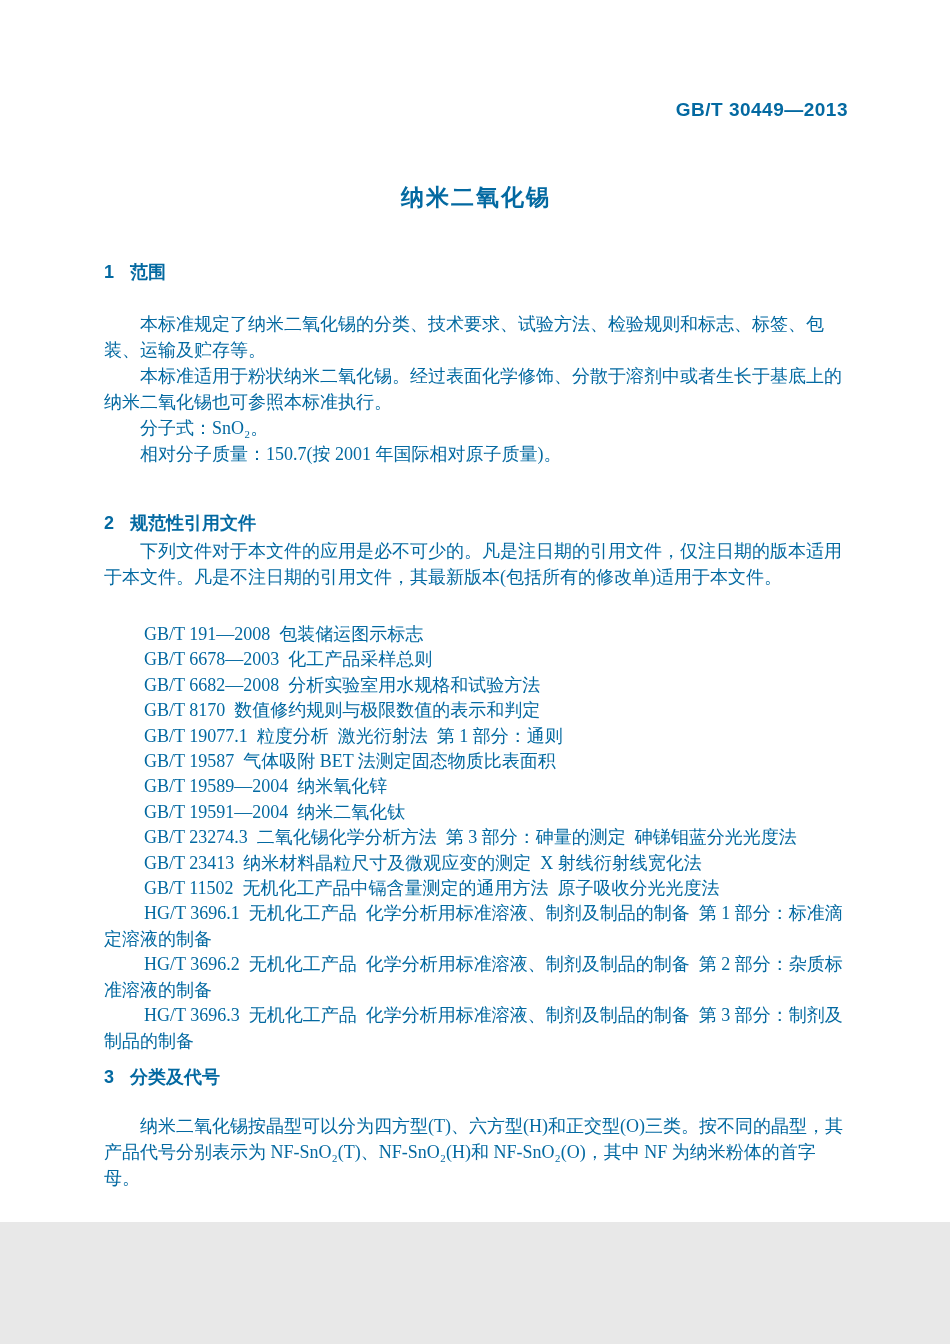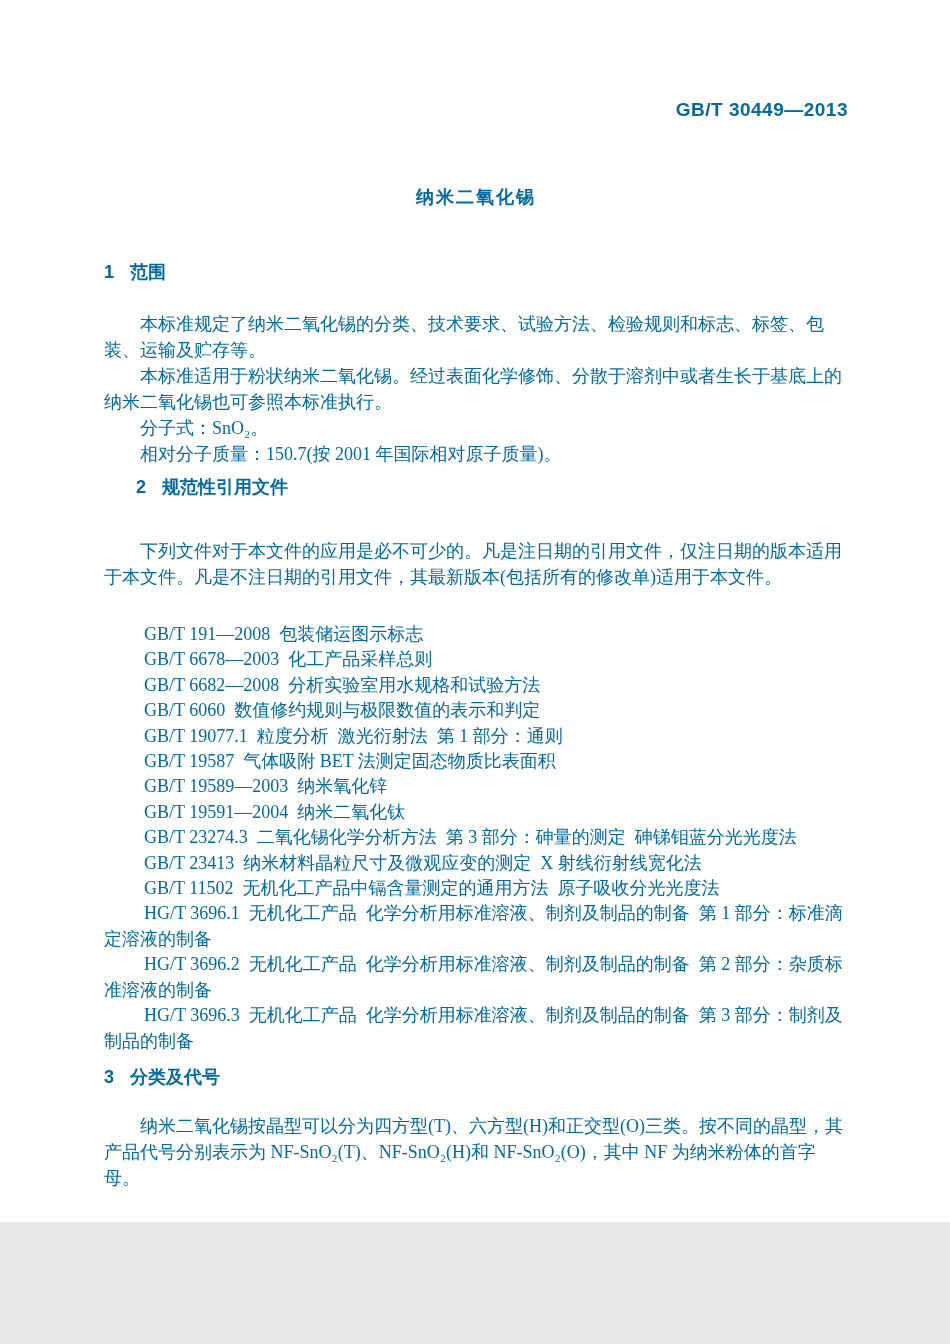--- a/index.html
+++ b/index.html
@@ -19,31 +19,31 @@
     font-family:"Liberation Sans","DejaVu Sans",sans-serif;
     font-weight:700;
     font-size:19px;line-height:24px;
     letter-spacing:0.5px;
   }
   .doc-title{
     top:180px;
     text-align:center;
     font-family:"Liberation Sans","DejaVu Sans",sans-serif;
     font-weight:700;
-    font-size:18px;line-height:34px;
+    font-size:23px;line-height:34px;
     letter-spacing:2px;
   }
   .sec-heading{
     font-family:"Liberation Sans","DejaVu Sans",sans-serif;
     font-weight:700;
     font-size:18px;line-height:22px;
   }
   .sec-heading .sec-num{display:inline-block;margin-right:16px;}
   .h1{top:261px;}
-  .h2{top:476px;margin-left:32px;}
+  .h2{top:512px;}
   .h3{top:1066px;}
   .para{
     font-size:18px;line-height:26px;
     text-indent:36px;
     white-space:pre-wrap;
     margin:0;
   }
   .p1{top:311px;}
   .p2{top:363px;}
   .p3{top:415px;}
@@ -84,24 +84,24 @@
   <div class="abs sec-heading h2">
     <span class="sec-num">2</span><span>规范性引用文件</span>
   </div>
 
   <p class="abs para p5">下列文件对于本文件的应用是必不可少的。凡是注日期的引用文件，仅注日期的版本适用于本文件。凡是不注日期的引用文件，其最新版本(包括所有的修改单)适用于本文件。</p>
 
   <div class="abs refs">
     <p class="ref">GB/T 191—2008  包装储运图示标志</p>
     <p class="ref">GB/T 6678—2003  化工产品采样总则</p>
     <p class="ref">GB/T 6682—2008  分析实验室用水规格和试验方法</p>
-    <p class="ref">GB/T 6060  数值修约规则与极限数值的表示和判定</p>
+    <p class="ref">GB/T 8170  数值修约规则与极限数值的表示和判定</p>
     <p class="ref">GB/T 19077.1  粒度分析  激光衍射法  第 1 部分：通则</p>
     <p class="ref">GB/T 19587  气体吸附 BET 法测定固态物质比表面积</p>
-    <p class="ref">GB/T 19589—2003  纳米氧化锌</p>
+    <p class="ref">GB/T 19589—2004  纳米氧化锌</p>
     <p class="ref">GB/T 19591—2004  纳米二氧化钛</p>
     <p class="ref">GB/T 23274.3  二氧化锡化学分析方法  第 3 部分：砷量的测定  砷锑钼蓝分光光度法</p>
     <p class="ref">GB/T 23413  纳米材料晶粒尺寸及微观应变的测定  X 射线衍射线宽化法</p>
     <p class="ref">GB/T 11502  无机化工产品中镉含量测定的通用方法  原子吸收分光光度法</p>
     <p class="ref">HG/T 3696.1  无机化工产品  化学分析用标准溶液、制剂及制品的制备  第 1 部分：标准滴定溶液的制备</p>
     <p class="ref">HG/T 3696.2  无机化工产品  化学分析用标准溶液、制剂及制品的制备  第 2 部分：杂质标准溶液的制备</p>
     <p class="ref">HG/T 3696.3  无机化工产品  化学分析用标准溶液、制剂及制品的制备  第 3 部分：制剂及制品的制备</p>
   </div>
 
   <div class="abs sec-heading h3">

